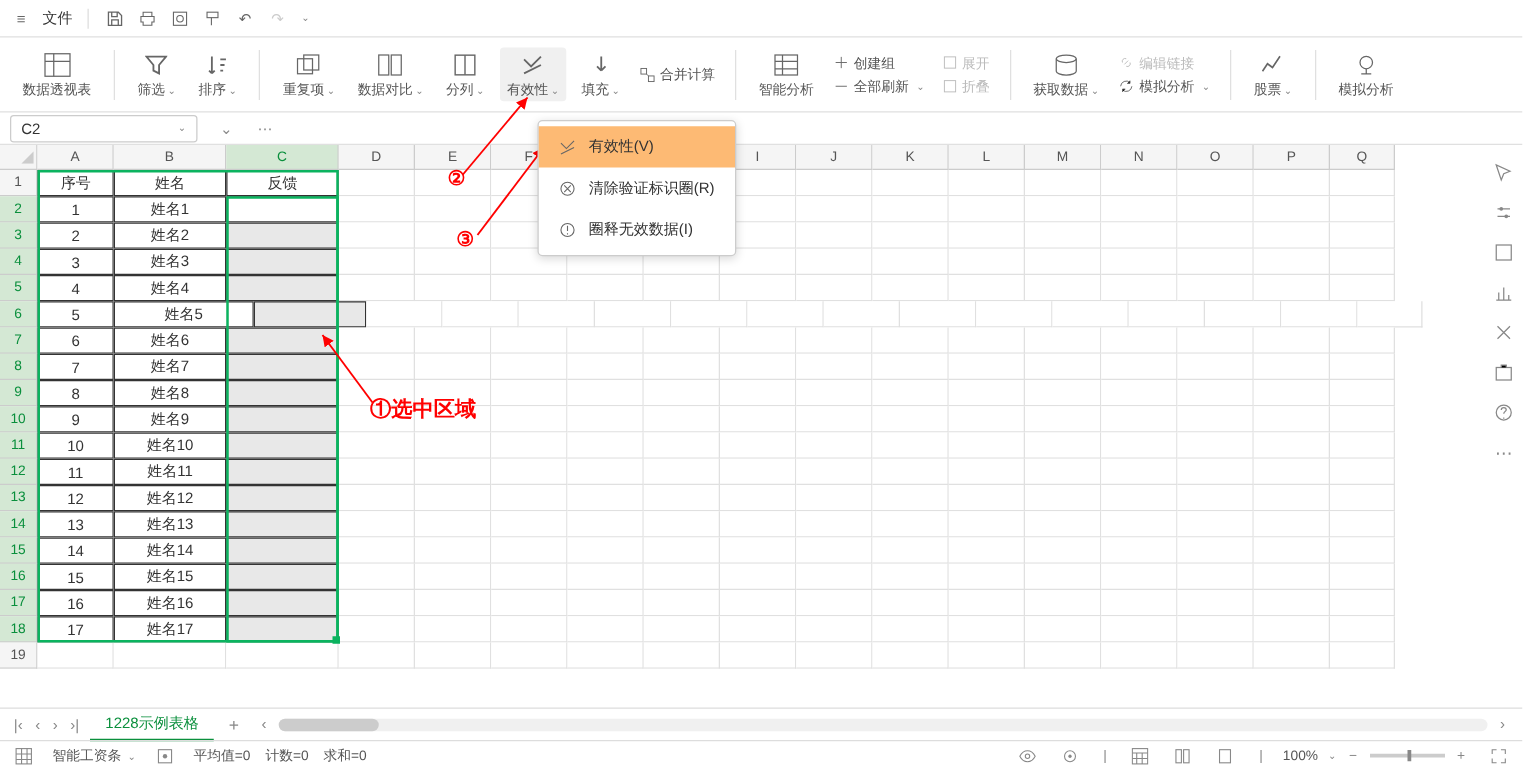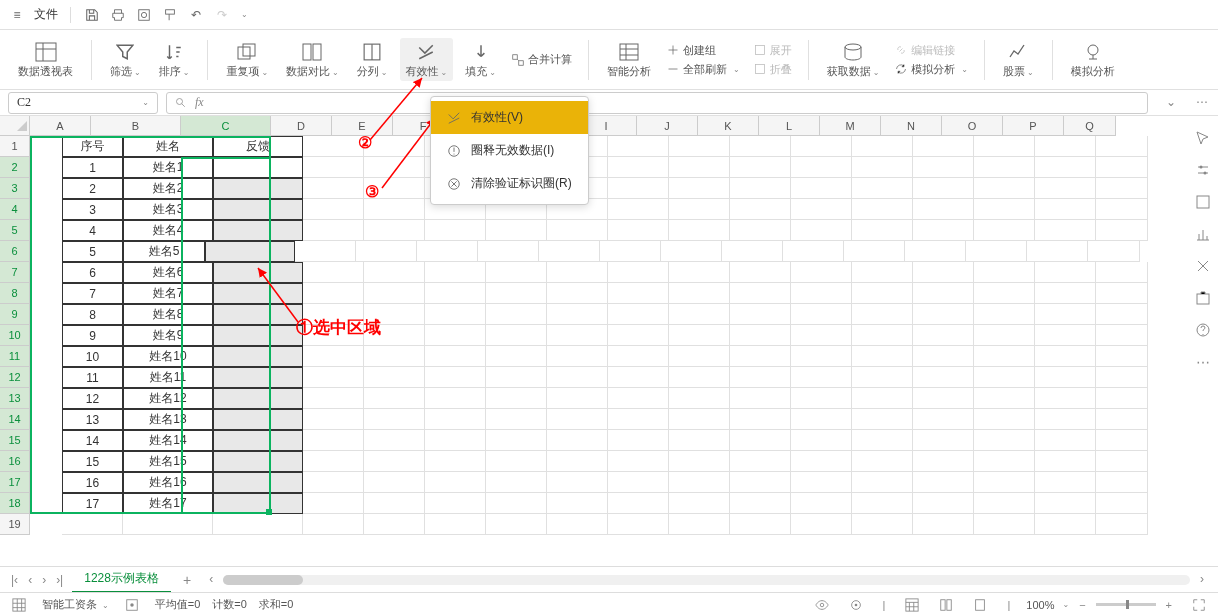--- a/index.html
+++ b/index.html
@@ -22,49 +22,49 @@
 .tool-btn { display: flex; flex-direction: column; align-items: center; justify-content: center; padding: 2px 6px; cursor: pointer; color: #555; min-width: 40px; position: relative; }
 .tool-btn-h { display: flex; flex-direction: row; align-items: center; padding: 2px 4px; cursor: pointer; color: #555; gap: 4px; font-size: 11px; }
 .tool-btn-h.disabled { color: #bbb; }
 .tool-btn .ticon { font-size: 18px; height: 24px; display: flex; align-items: center; }
 .tool-btn .tlabel { font-size: 11px; white-space: nowrap; }
 .tool-btn-stack { display: flex; flex-direction: column; gap: 0; }
 .tool-sep { width: 1px; height: 40px; background: #e0e0e0; margin: 0 6px; }
 .dd-arrow { font-size: 8px; color: #888; margin-left: 2px; }
 
 
-.cellref-bar { height: 26px; display: flex; align-items: center; border-bottom: 1px solid #e0e0e0; font-family: Liberation Serif, serif; }
+.cellref-bar { height: 26px; display: flex; align-items: center; border-bottom: 1px solid #e0e0e0; }
 .cellref-box { width: 150px; height: 22px; border: 1px solid #ccc; margin: 0 8px; display: flex; align-items: center; padding: 0 8px; border-radius: 3px; justify-content: space-between; }
 .fx-box { flex: 1; height: 22px; border: 1px solid #ccc; margin-right: 8px; display: flex; align-items: center; padding: 0 8px; border-radius: 3px; gap: 8px; color: #888; }
 .corner { width: 30px; height: 20px; border-right: 1px solid #ccc; border-bottom: 1px solid #ccc; background: #f5f5f5; display: flex; align-items: center; justify-content: flex-end; padding-right: 2px; }
 .col-headers { display: flex; height: 20px; }
 .col-h { border-right: 1px solid #ccc; border-bottom: 1px solid #ccc; background: #f5f5f5; display: flex; align-items: center; justify-content: center; color: #555; font-size: 11px; }
 .col-h.sel { background: #d4e8d4; color: #0a8f3c; }
 .row-headers { display: flex; flex-direction: column; width: 30px; }
 .row-h { height: 21px; border-right: 1px solid #ccc; border-bottom: 1px solid #ccc; background: #f5f5f5; display: flex; align-items: center; justify-content: center; color: #555; font-size: 11px; }
 .row-h.sel { background: #d4e8d4; color: #0a8f3c; }
 .cells { position: relative; }
-.cell-row { display: flex; height: 21px; padding-left: 32px; }
+.cell-row { display: flex; height: 21px; }
 .cell { border-right: 1px solid #e0e0e0; border-bottom: 1px solid #e0e0e0; display: flex; align-items: center; justify-content: center; font-size: 12px; background: #fff; }
 .cell.data-border { border: 1px solid #333; }
 .cell.sel { background: #e8e8e8; }
 .cell.active { background: #fff; }
 
 .grid-top { display: flex; }
 .grid-body { display: flex; flex: 1; overflow: hidden; }
 .grid-main { display: flex; flex-direction: column; }
 
 
 .selection-border { position: absolute; border: 2px solid #0bb35f; pointer-events: none; }
 .selection-handle { position: absolute; width: 6px; height: 6px; background: #0bb35f; right: -3px; bottom: -3px; }
 
 
 .dropdown { position: absolute; background: #fff; border: 1px solid #ccc; box-shadow: 0 2px 8px rgba(0,0,0,0.15); border-radius: 4px; z-index: 100; padding: 4px 0; min-width: 140px; }
 .dropdown-item { padding: 8px 16px; display: flex; align-items: center; gap: 10px; cursor: pointer; font-size: 12px; }
-.dropdown-item.highlight { background: #eab308; }
+.dropdown-item.highlight { background: #fdba74; }
 
 
 .annot { position: absolute; color: #ff0000; font-weight: bold; pointer-events: none; z-index: 50; }
 .arrow-svg { position: absolute; pointer-events: none; z-index: 45; }
 
 
 .right-panel { position: absolute; right: 0; top: 120px; width: 30px; display: flex; flex-direction: column; gap: 12px; padding: 8px 4px; align-items: center; }
 .right-panel .ricon { width: 20px; height: 20px; color: #888; cursor: pointer; display: flex; align-items: center; justify-content: center; }
 
 
@@ -286,29 +286,20 @@
         </svg>
       </span>
     <span class="tlabel">模拟分析</span>
   </div>
 </div>
 
 <div class="cellref-bar">
   <div class="cellref-box">
     <span>C2</span>
     <span class="dd-arrow">⌄</span>
-  </div>
-  <div class="fx-box">
-    <span>
-        <svg width="12" height="12" viewBox="0 0 16 16">
-          <circle cx="6" cy="6" r="4" fill="none" stroke="#888"></circle>
-          <path d="M9 9l4 4" stroke="#888"></path>
-        </svg>
-      </span>
-    <span style="font-style:italic">fx</span>
   </div>
   <span style="padding:0 10px;color:#888;cursor:pointer;">⌄</span>
   <span style="padding:0 10px;color:#888;">⋯</span>
 </div>
 
 <div class="grid-main">
   <div class="grid-top">
     <div class="corner">
       <svg width="10" height="10" viewBox="0 0 10 10">
           <path d="M10 0v10H0z" fill="#ccc"></path>
@@ -447,21 +438,21 @@
           <div class="cell" style="width: 61px;"></div>
           <div class="cell" style="width: 61px;"></div>
           <div class="cell" style="width: 61px;"></div>
           <div class="cell" style="width: 61px;"></div>
           <div class="cell" style="width: 61px;"></div>
           <div class="cell" style="width: 61px;"></div>
           <div class="cell" style="width: 52px;"></div>
         </div>
         <div class="cell-row">
           <div class="cell data-border" style="width: 61px;">5</div>
-          <div class="cell data-border" style="width: 82px;">姓名5</div>
+          <div class="cell data-border" style="width: 112px;">姓名5</div>
           <div class="cell data-border sel" style="width: 90px;"></div>
           <div class="cell" style="width: 61px;"></div>
           <div class="cell" style="width: 61px;"></div>
           <div class="cell" style="width: 61px;"></div>
           <div class="cell" style="width: 61px;"></div>
           <div class="cell" style="width: 61px;"></div>
           <div class="cell" style="width: 61px;"></div>
           <div class="cell" style="width: 61px;"></div>
           <div class="cell" style="width: 61px;"></div>
           <div class="cell" style="width: 61px;"></div>
@@ -729,30 +720,30 @@
 <div class="dropdown" style="top:96px; left:430px;">
   <div class="dropdown-item highlight">
     <svg width="14" height="14" viewBox="0 0 16 16">
         <path fill="none" stroke="#666" d="M2 4l5 5L14 2M2 14l12-6"></path>
       </svg>
     <span>有效性(V)</span>
   </div>
   <div class="dropdown-item">
     <svg width="14" height="14" viewBox="0 0 16 16">
         <circle cx="8" cy="8" r="6" fill="none" stroke="#666"></circle>
-        <path d="M8 4v5M8 11v1" stroke="#666"></path>
-      </svg>
-    <span>圈释无效数据(I)</span>
+        <path d="M5 5l6 6M11 5l-6 6" stroke="#666"></path>
+      </svg>
+    <span>清除验证标识圈(R)</span>
   </div>
   <div class="dropdown-item">
     <svg width="14" height="14" viewBox="0 0 16 16">
         <circle cx="8" cy="8" r="6" fill="none" stroke="#666"></circle>
-        <path d="M5 5l6 6M11 5l-6 6" stroke="#666"></path>
-      </svg>
-    <span>清除验证标识圈(R)</span>
+        <path d="M8 4v5M8 11v1" stroke="#666"></path>
+      </svg>
+    <span>圈释无效数据(I)</span>
   </div>
 </div>
 
 <div class="annot" style="top:133px; left:358px; font-size:16px;">②</div>
 <div class="annot" style="top:182px; left:365px; font-size:16px;">③</div>
 <div class="annot" style="top:316px; left:296px; font-size:17px;">①选中区域</div>
 
 <svg class="arrow-svg" style="top:30px; left:360px; width:90px; height:115px;">
   <defs>
       <marker id="ah1" markerWidth="8" markerHeight="8" refX="6" refY="3" orient="auto">

